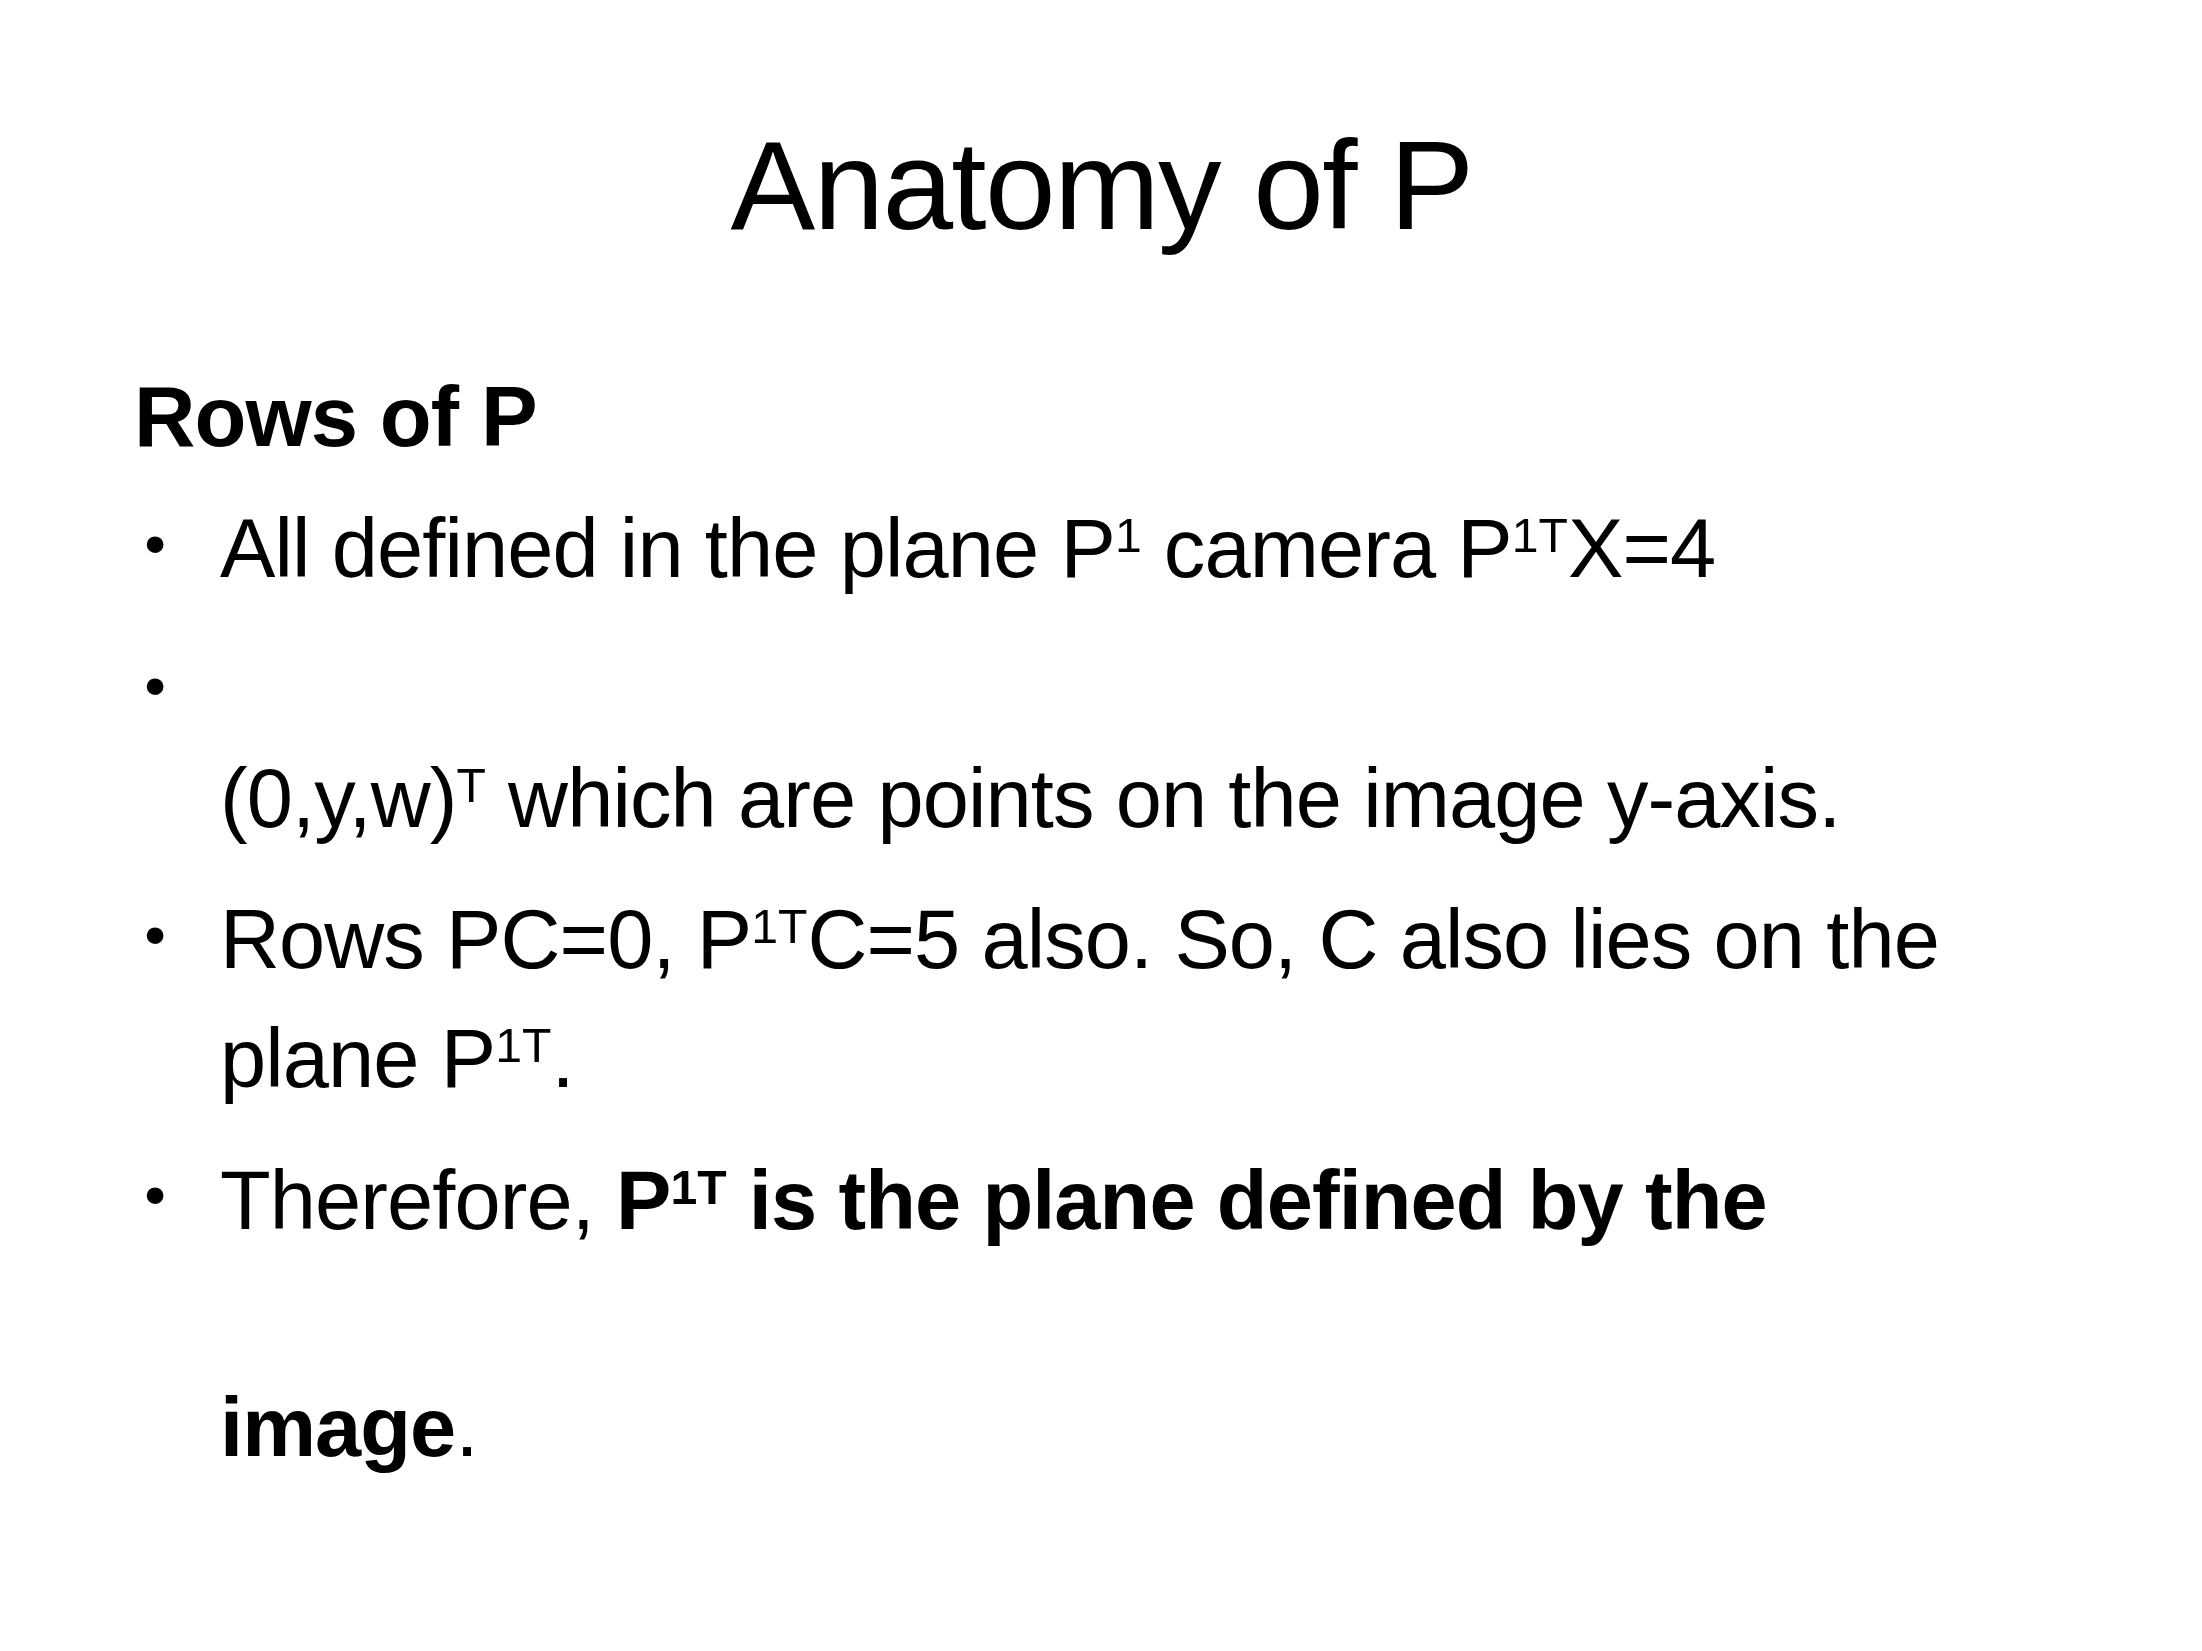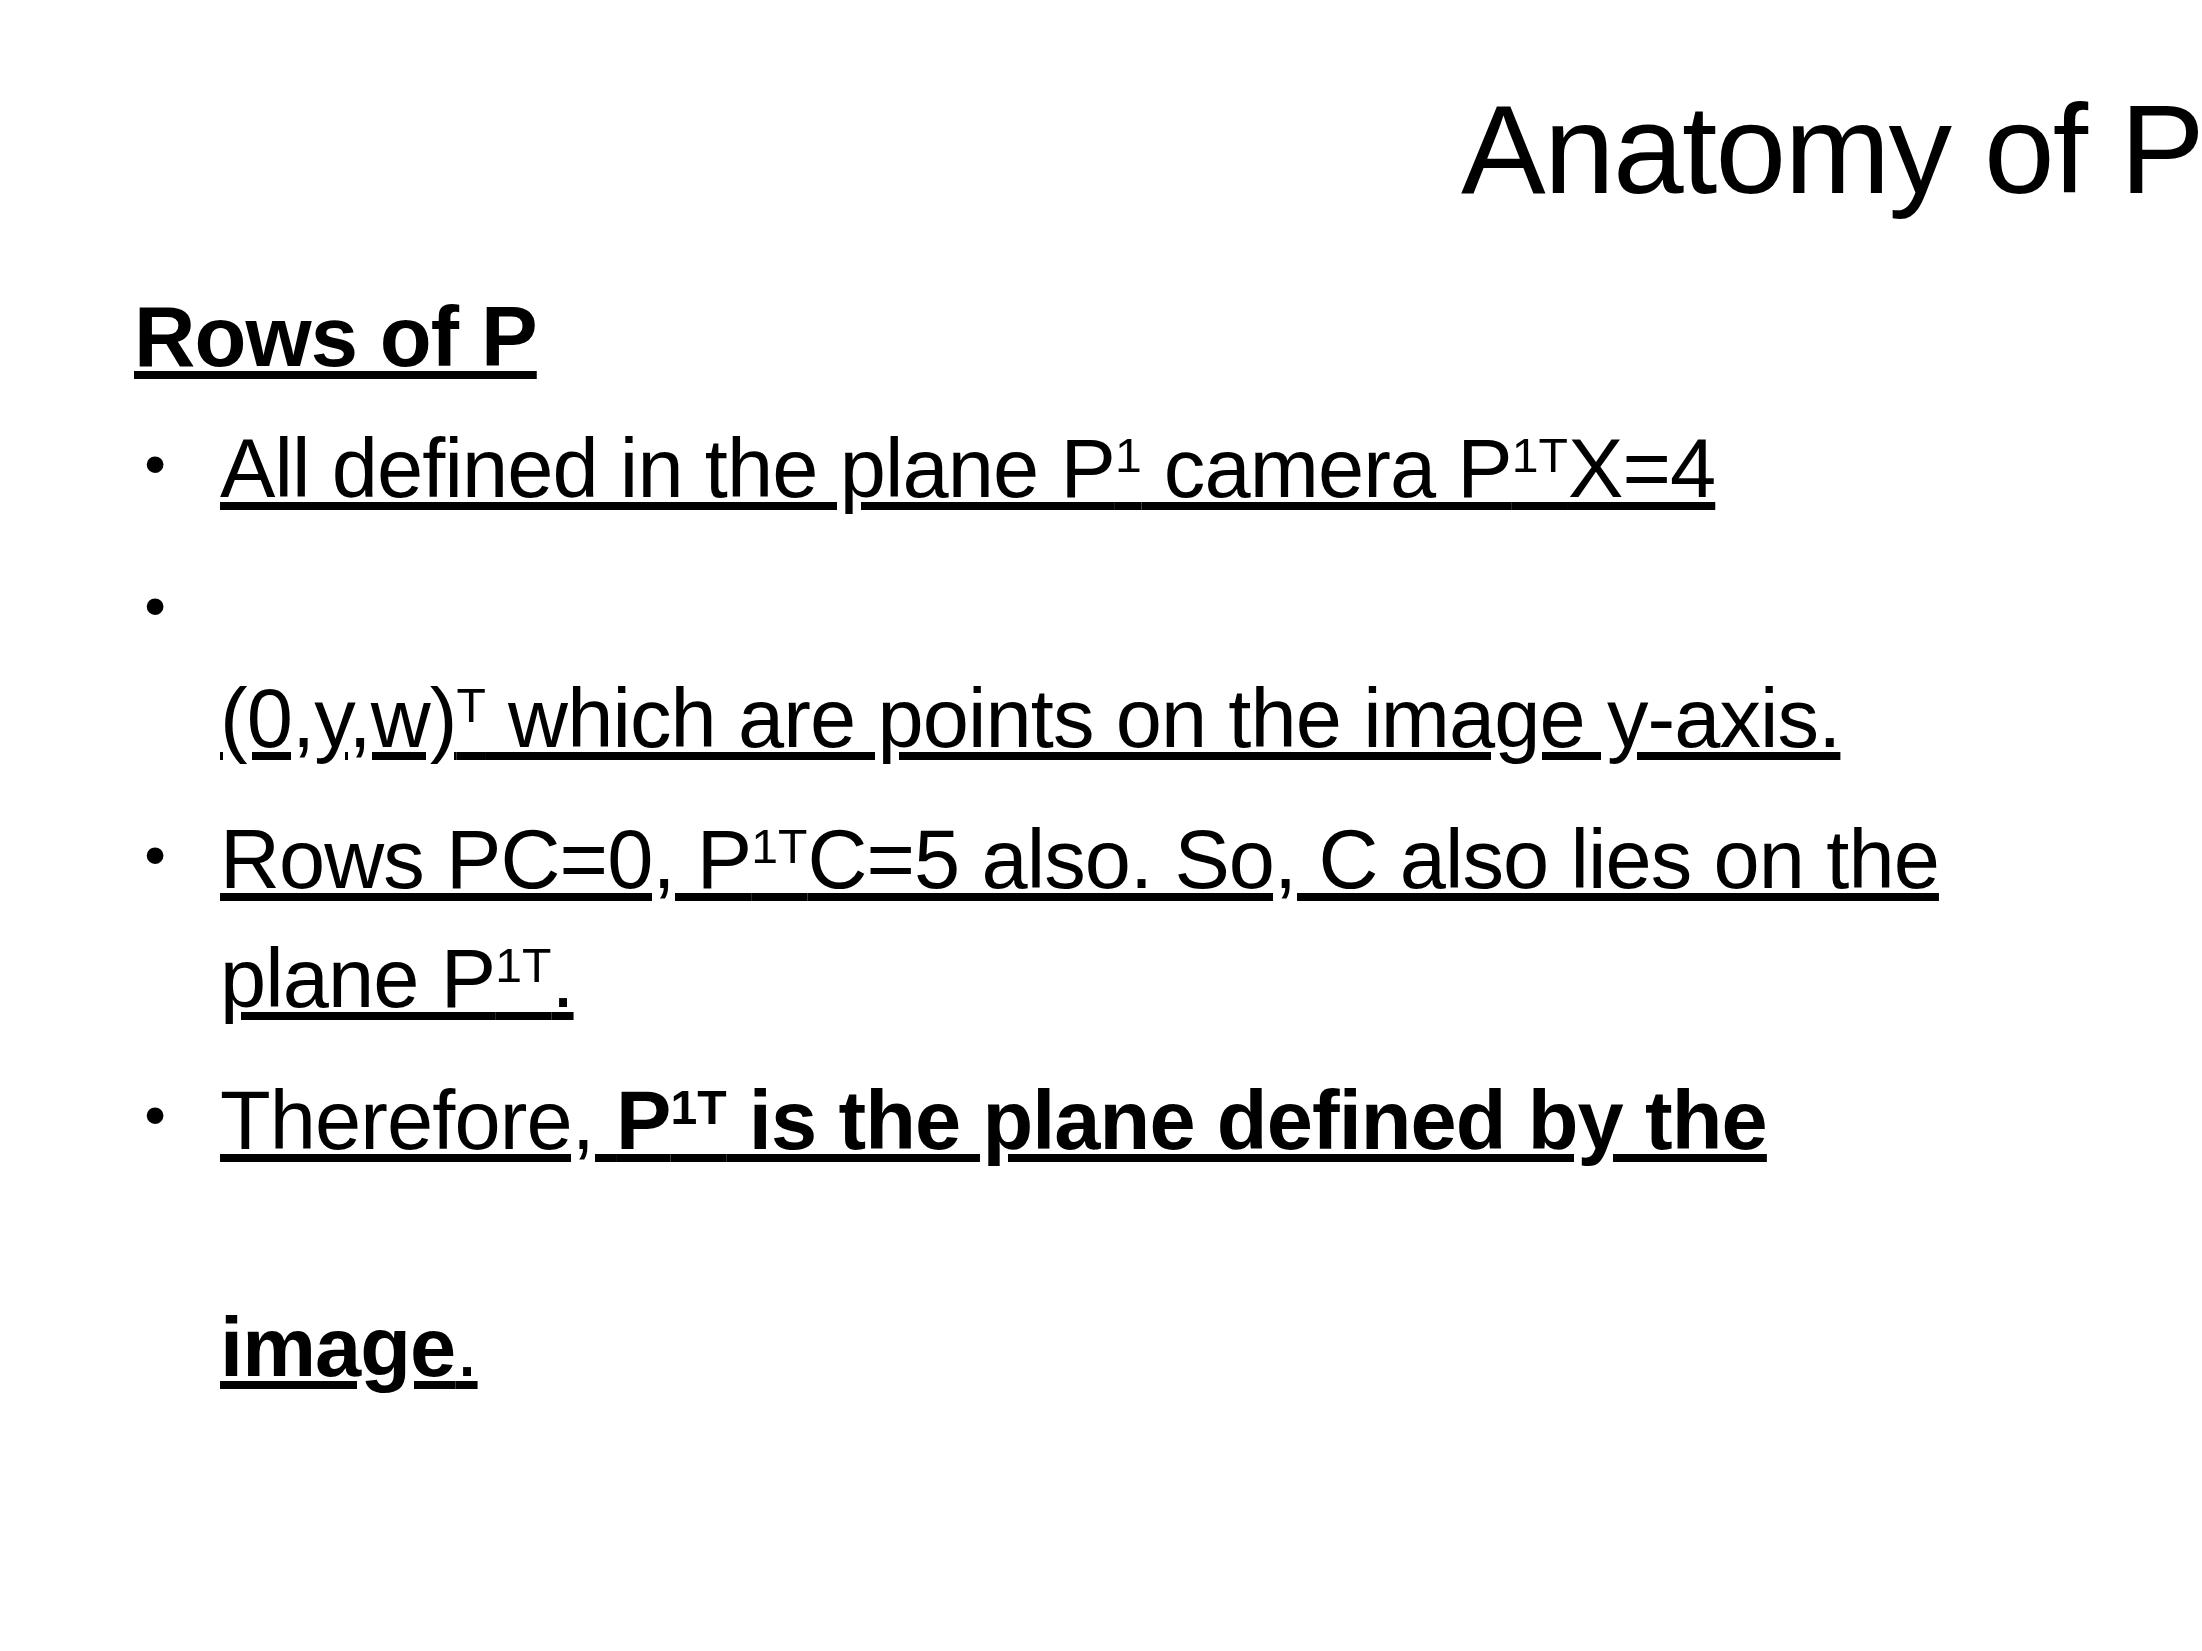--- a/index.html
+++ b/index.html
@@ -10,34 +10,33 @@
   .slide {
     position: relative;
     width: 2203px;
     height: 1652px;
     background: #ffffff;
     color: #000000;
     font-family: "Liberation Sans", sans-serif;
     overflow: hidden;
   }
   .slide-title {
-    padding-top: 73px;
-    text-align: right;
+    padding-top: 109px;
+    text-align: center;
     font-size: 127px;
     font-weight: 400;
     line-height: 1.2;
     letter-spacing: -1.7px;
     white-space: nowrap;
   }
   .content {
     margin-left: 134px;
     margin-right: 120px;
-    margin-top: 58px;
+    margin-top: 102px;
     font-size: 83px;
-    text-decoration: underline;
   }
   .section-heading {
     font-weight: 700;
     font-size: 85px;
     line-height: 108px;
     letter-spacing: -0.9px;
   }
   ul.bullet-list {
     list-style: none;
     margin: 24px 0 0 0;

